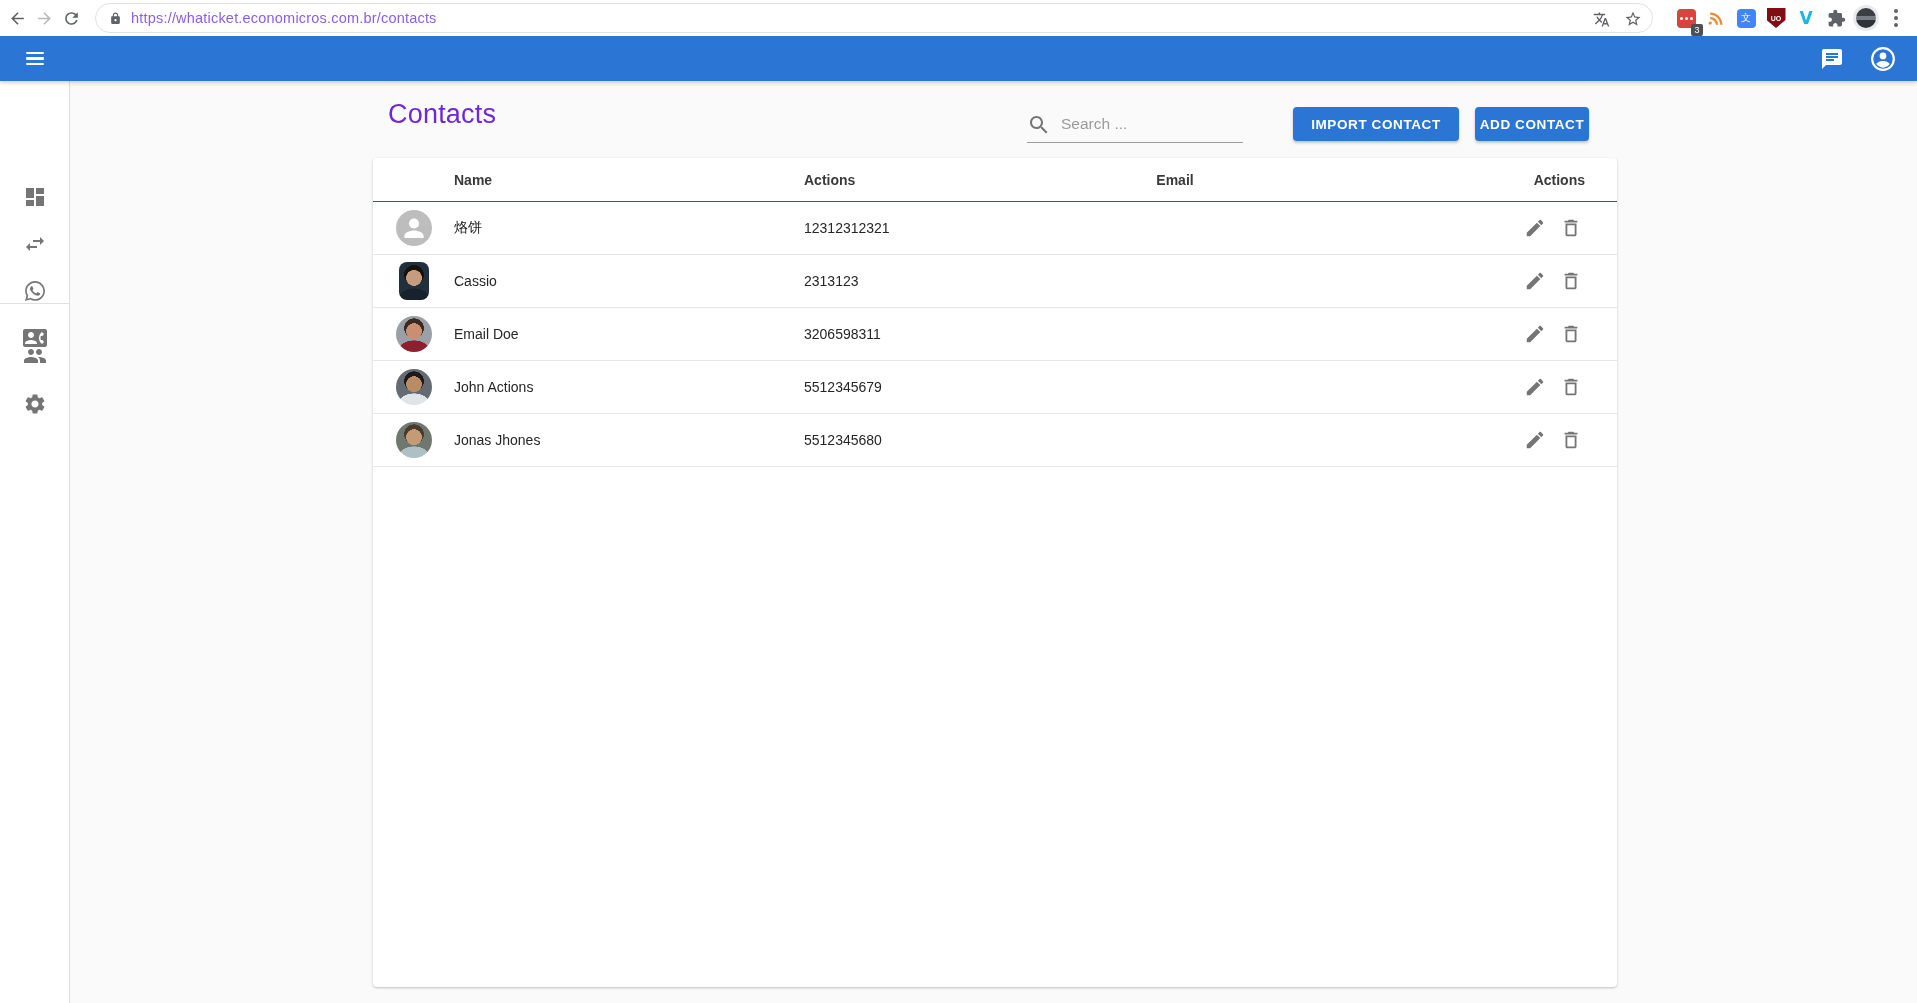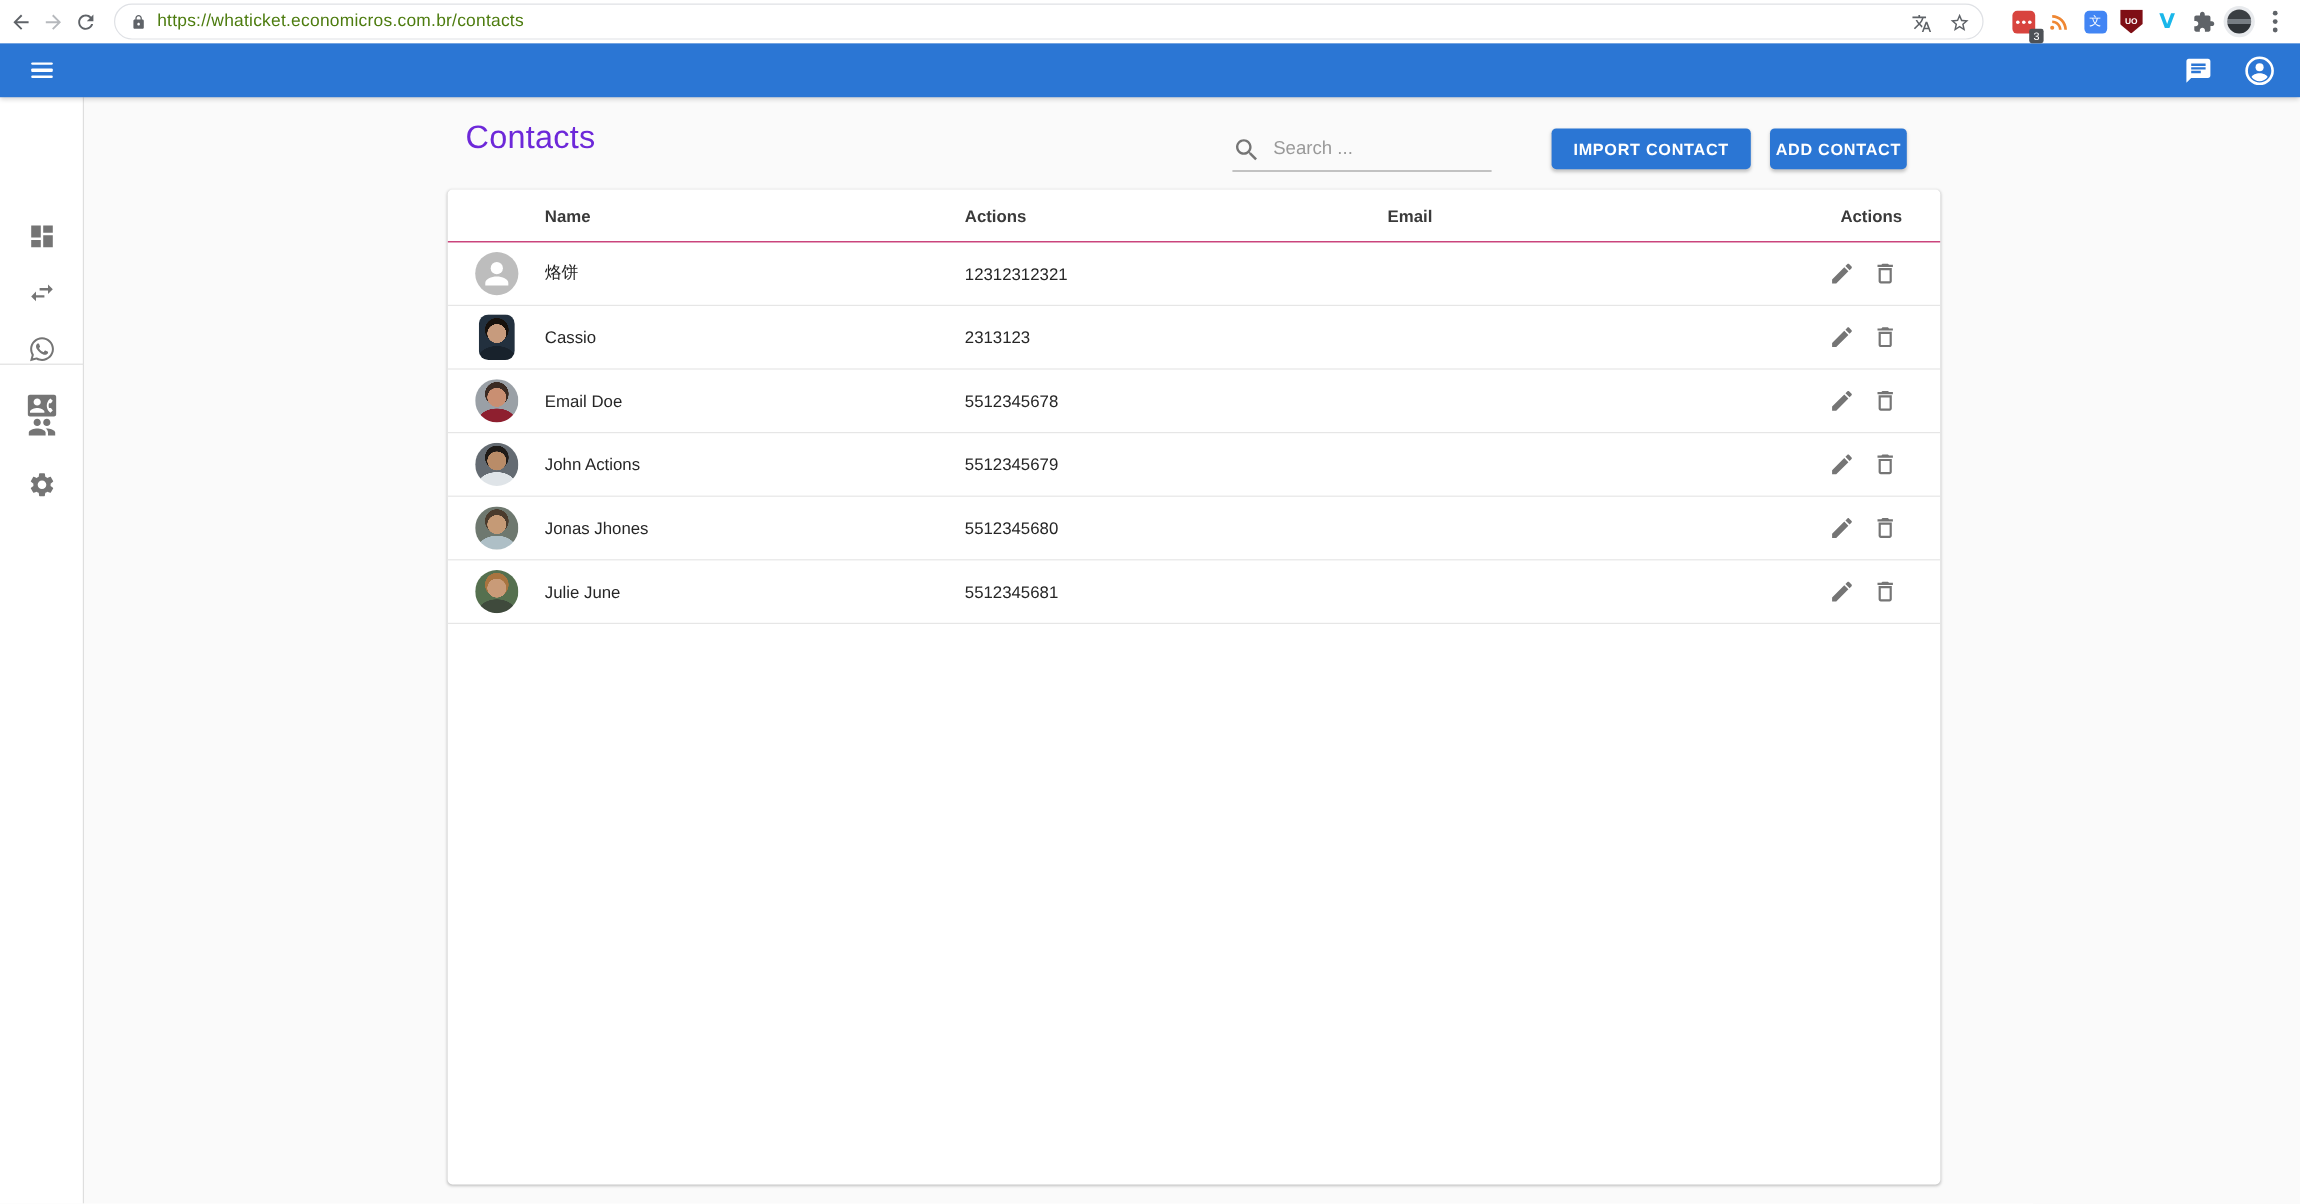--- a/index.html
+++ b/index.html
@@ -6,21 +6,21 @@
   html,body { width:1917px; height:1003px; overflow:hidden; }
   body { font-family:"Liberation Sans", sans-serif; background:#fafafa; position:relative; }
   .screen { position:absolute; inset:0; width:1917px; height:1003px; }
 
   
   .toolbar { position:absolute; top:0; left:0; width:100%; height:36px; background:#ffffff; z-index:30; }
   .nav-btn { position:absolute; top:5px; width:26px; height:26px; border-radius:50%; display:flex; align-items:center; justify-content:center; cursor:pointer; }
   .nav-btn svg { width:19px; height:19px; }
   .omnibox { position:absolute; left:95px; top:3px; width:1558px; height:30px; border:1px solid #dfe1e5; border-radius:15px; background:#fff; display:flex; align-items:center; }
   .omnibox .lock { margin-left:13px; display:flex; }
-  .omnibox .url { margin-left:9px; font-size:14.5px; color:#4d7c0f; letter-spacing:.2px; white-space:nowrap; }
+  .omnibox .url { margin-left:9px; font-size:14.5px; color:#8b5cf6; letter-spacing:.2px; white-space:nowrap; }
   .omni-right { position:absolute; right:10px; top:0; height:30px; display:flex; align-items:center; gap:14px; }
   .ext-area { position:absolute; top:0; right:0; height:36px; display:flex; align-items:center; }
   .ext-btn { width:30px; height:30px; display:flex; align-items:center; justify-content:center; position:relative; cursor:pointer; }
   .ext-red { width:19px; height:19px; border-radius:4px; background:#d8443e; position:relative; display:flex; align-items:center; justify-content:center; gap:2px; }
   .ext-red i { width:3px; height:3px; border-radius:50%; background:#fff; }
   .ext-badge { position:absolute; right:-2px; bottom:-3px; min-width:12px; height:12px; background:#4d5156; color:#fff; font-size:9px; line-height:12px; text-align:center; border-radius:2px; padding:0 2px; }
   .ext-gtr { width:19px; height:19px; border-radius:4px; background:#4285f4; color:#fff; font-size:10px; display:flex; align-items:center; justify-content:center; }
   .ext-shield { width:19px; height:20px; background:#7f0f15; color:#fff; font-size:7px; font-weight:bold; display:flex; align-items:center; justify-content:center; clip-path:polygon(0 0,100% 0,100% 60%,50% 100%,0 60%); }
   .ext-vimeo { color:#1ab7ea; font-size:17px; font-weight:800; font-family:"DejaVu Sans", sans-serif; }
   .profile-chip { width:26px; height:26px; border-radius:50%; background:#e8eaed; display:flex; align-items:center; justify-content:center; }
@@ -279,21 +279,21 @@
                 </svg>
       </span>
     </div>
   </div>
 
   <div class="trow">
     <div class="cell c-avatar">
       <div class="avatar" style="background: radial-gradient(8px at 50% 42%, rgb(201, 143, 114) 97%, transparent), radial-gradient(10px at 50% 34%, rgb(58, 42, 34) 97%, transparent), radial-gradient(16px 11px at 50% 98%, rgb(142, 31, 47) 97%, transparent), rgb(154, 160, 166);"></div>
     </div>
     <div class="cell c-name">Email Doe</div>
-    <div class="cell c-wa">5512345678</div>
+    <div class="cell c-wa">3206598311</div>
     <div class="cell c-email"></div>
     <div class="cell c-actions">
       <span class="icon-btn">
         <svg viewBox="0 0 24 24">
                   <path d="M3 17.25V21h3.75L17.81 9.94l-3.75-3.75L3 17.25zM20.71 7.04c.39-.39.39-1.02 0-1.41l-2.34-2.34c-.39-.39-1.02-.39-1.41 0l-1.83 1.83 3.75 3.75 1.83-1.83z"></path>
                 </svg>
       </span>
       <span class="icon-btn">
         <svg viewBox="0 0 24 24">
                   <path d="M16 9v10H8V9h8m-1.5-6h-5l-1 1H5v2h14V4h-3.5l-1-1zM18 7H6v12c0 1.1.9 2 2 2h8c1.1 0 2-.9 2-2V7z"></path>
@@ -337,37 +337,17 @@
                 </svg>
       </span>
       <span class="icon-btn">
         <svg viewBox="0 0 24 24">
                   <path d="M16 9v10H8V9h8m-1.5-6h-5l-1 1H5v2h14V4h-3.5l-1-1zM18 7H6v12c0 1.1.9 2 2 2h8c1.1 0 2-.9 2-2V7z"></path>
                 </svg>
       </span>
     </div>
   </div>
 
-  <div class="trow">
-    <div class="cell c-avatar">
-      <div class="avatar" style="background: radial-gradient(8px at 50% 42%, rgb(201, 155, 120) 97%, transparent), radial-gradient(10px at 50% 34%, rgb(169, 116, 63) 97%, transparent), radial-gradient(16px 11px at 50% 98%, rgb(63, 74, 60) 97%, transparent), rgb(85, 112, 79);"></div>
-    </div>
-    <div class="cell c-name">Julie June</div>
-    <div class="cell c-wa">5512345681</div>
-    <div class="cell c-email"></div>
-    <div class="cell c-actions">
-      <span class="icon-btn">
-        <svg viewBox="0 0 24 24">
-                  <path d="M3 17.25V21h3.75L17.81 9.94l-3.75-3.75L3 17.25zM20.71 7.04c.39-.39.39-1.02 0-1.41l-2.34-2.34c-.39-.39-1.02-.39-1.41 0l-1.83 1.83 3.75 3.75 1.83-1.83z"></path>
-                </svg>
-      </span>
-      <span class="icon-btn">
-        <svg viewBox="0 0 24 24">
-                  <path d="M16 9v10H8V9h8m-1.5-6h-5l-1 1H5v2h14V4h-3.5l-1-1zM18 7H6v12c0 1.1.9 2 2 2h8c1.1 0 2-.9 2-2V7z"></path>
-                </svg>
-      </span>
-    </div>
-  </div>
 </div>
     </div>
   </div>
 
 </div>
 
 </body></html>

